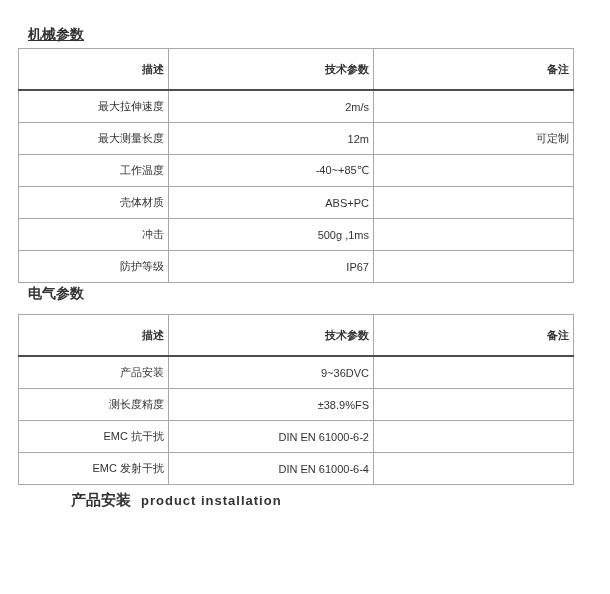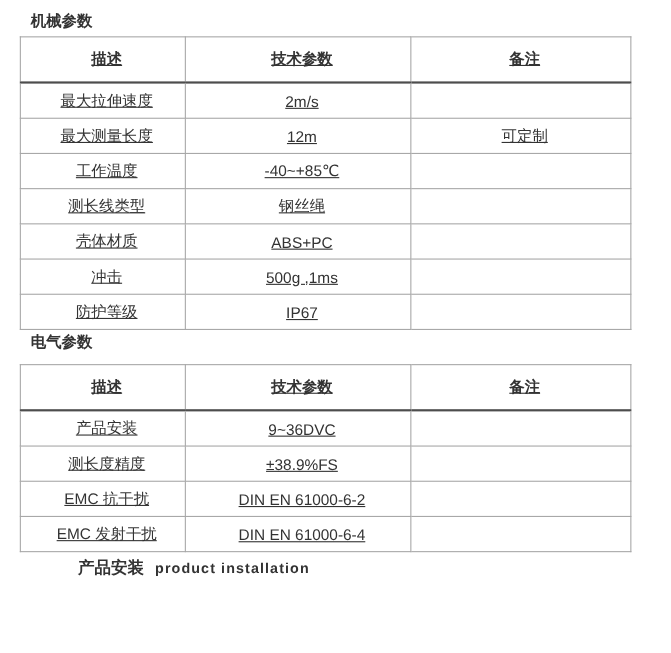--- a/index.html
+++ b/index.html
@@ -13,44 +13,43 @@
     background: var(--background, #ffffff);
     color: var(--text, #333333);
     font-family: "Liberation Sans", "DejaVu Sans", sans-serif;
   }
   .section-title {
     margin: 0 0 0 28px;
     font-size: 14px;
     font-weight: bold;
     line-height: 20px;
   }
-  .title-mechanical { padding-top: 9px; }
+  .title-mechanical { padding-top: 24px; text-decoration: underline; }
   .title-electrical { margin-top: 0; }
   table.params {
     border-collapse: collapse;
     table-layout: fixed;
     width: 555px;
     margin-left: 18px;
   }
   .table-mechanical { margin-top: 4px; }
   .table-electrical { margin-top: 11px; }
   col.c1 { width: 150px; }
   col.c2 { width: 205px; }
   col.c3 { width: 200px; }
   table.params th,
   table.params td {
     border: 1px solid var(--border, #a8a8a8);
-    text-align: center;
+    text-align: right;
     vertical-align: middle;
-    font-size: 14px;
+    font-size: 11px;
     padding: 0 4px 0 11px;
     color: var(--text, #333333);
     overflow: hidden;
     white-space: nowrap;
-    text-decoration: underline;
   }
   table.params th {
     font-weight: bold;
     height: 40px;
     border-bottom: 2px solid var(--separator, #4d4d4d);
   }
   table.params td {
     font-weight: normal;
     height: 31px;
   }
@@ -103,25 +102,20 @@
       <td>最大测量长度</td>
       <td>12m</td>
       <td>可定制</td>
     </tr>
     <tr>
       <td>工作温度</td>
       <td>-40~+85℃</td>
       <td></td>
     </tr>
     <tr>
-      <td>测长线类型</td>
-      <td>钢丝绳</td>
-      <td></td>
-    </tr>
-    <tr>
       <td>壳体材质</td>
       <td>ABS+PC</td>
       <td></td>
     </tr>
     <tr>
       <td>冲击</td>
       <td>500g ,1ms</td>
       <td></td>
     </tr>
     <tr>

